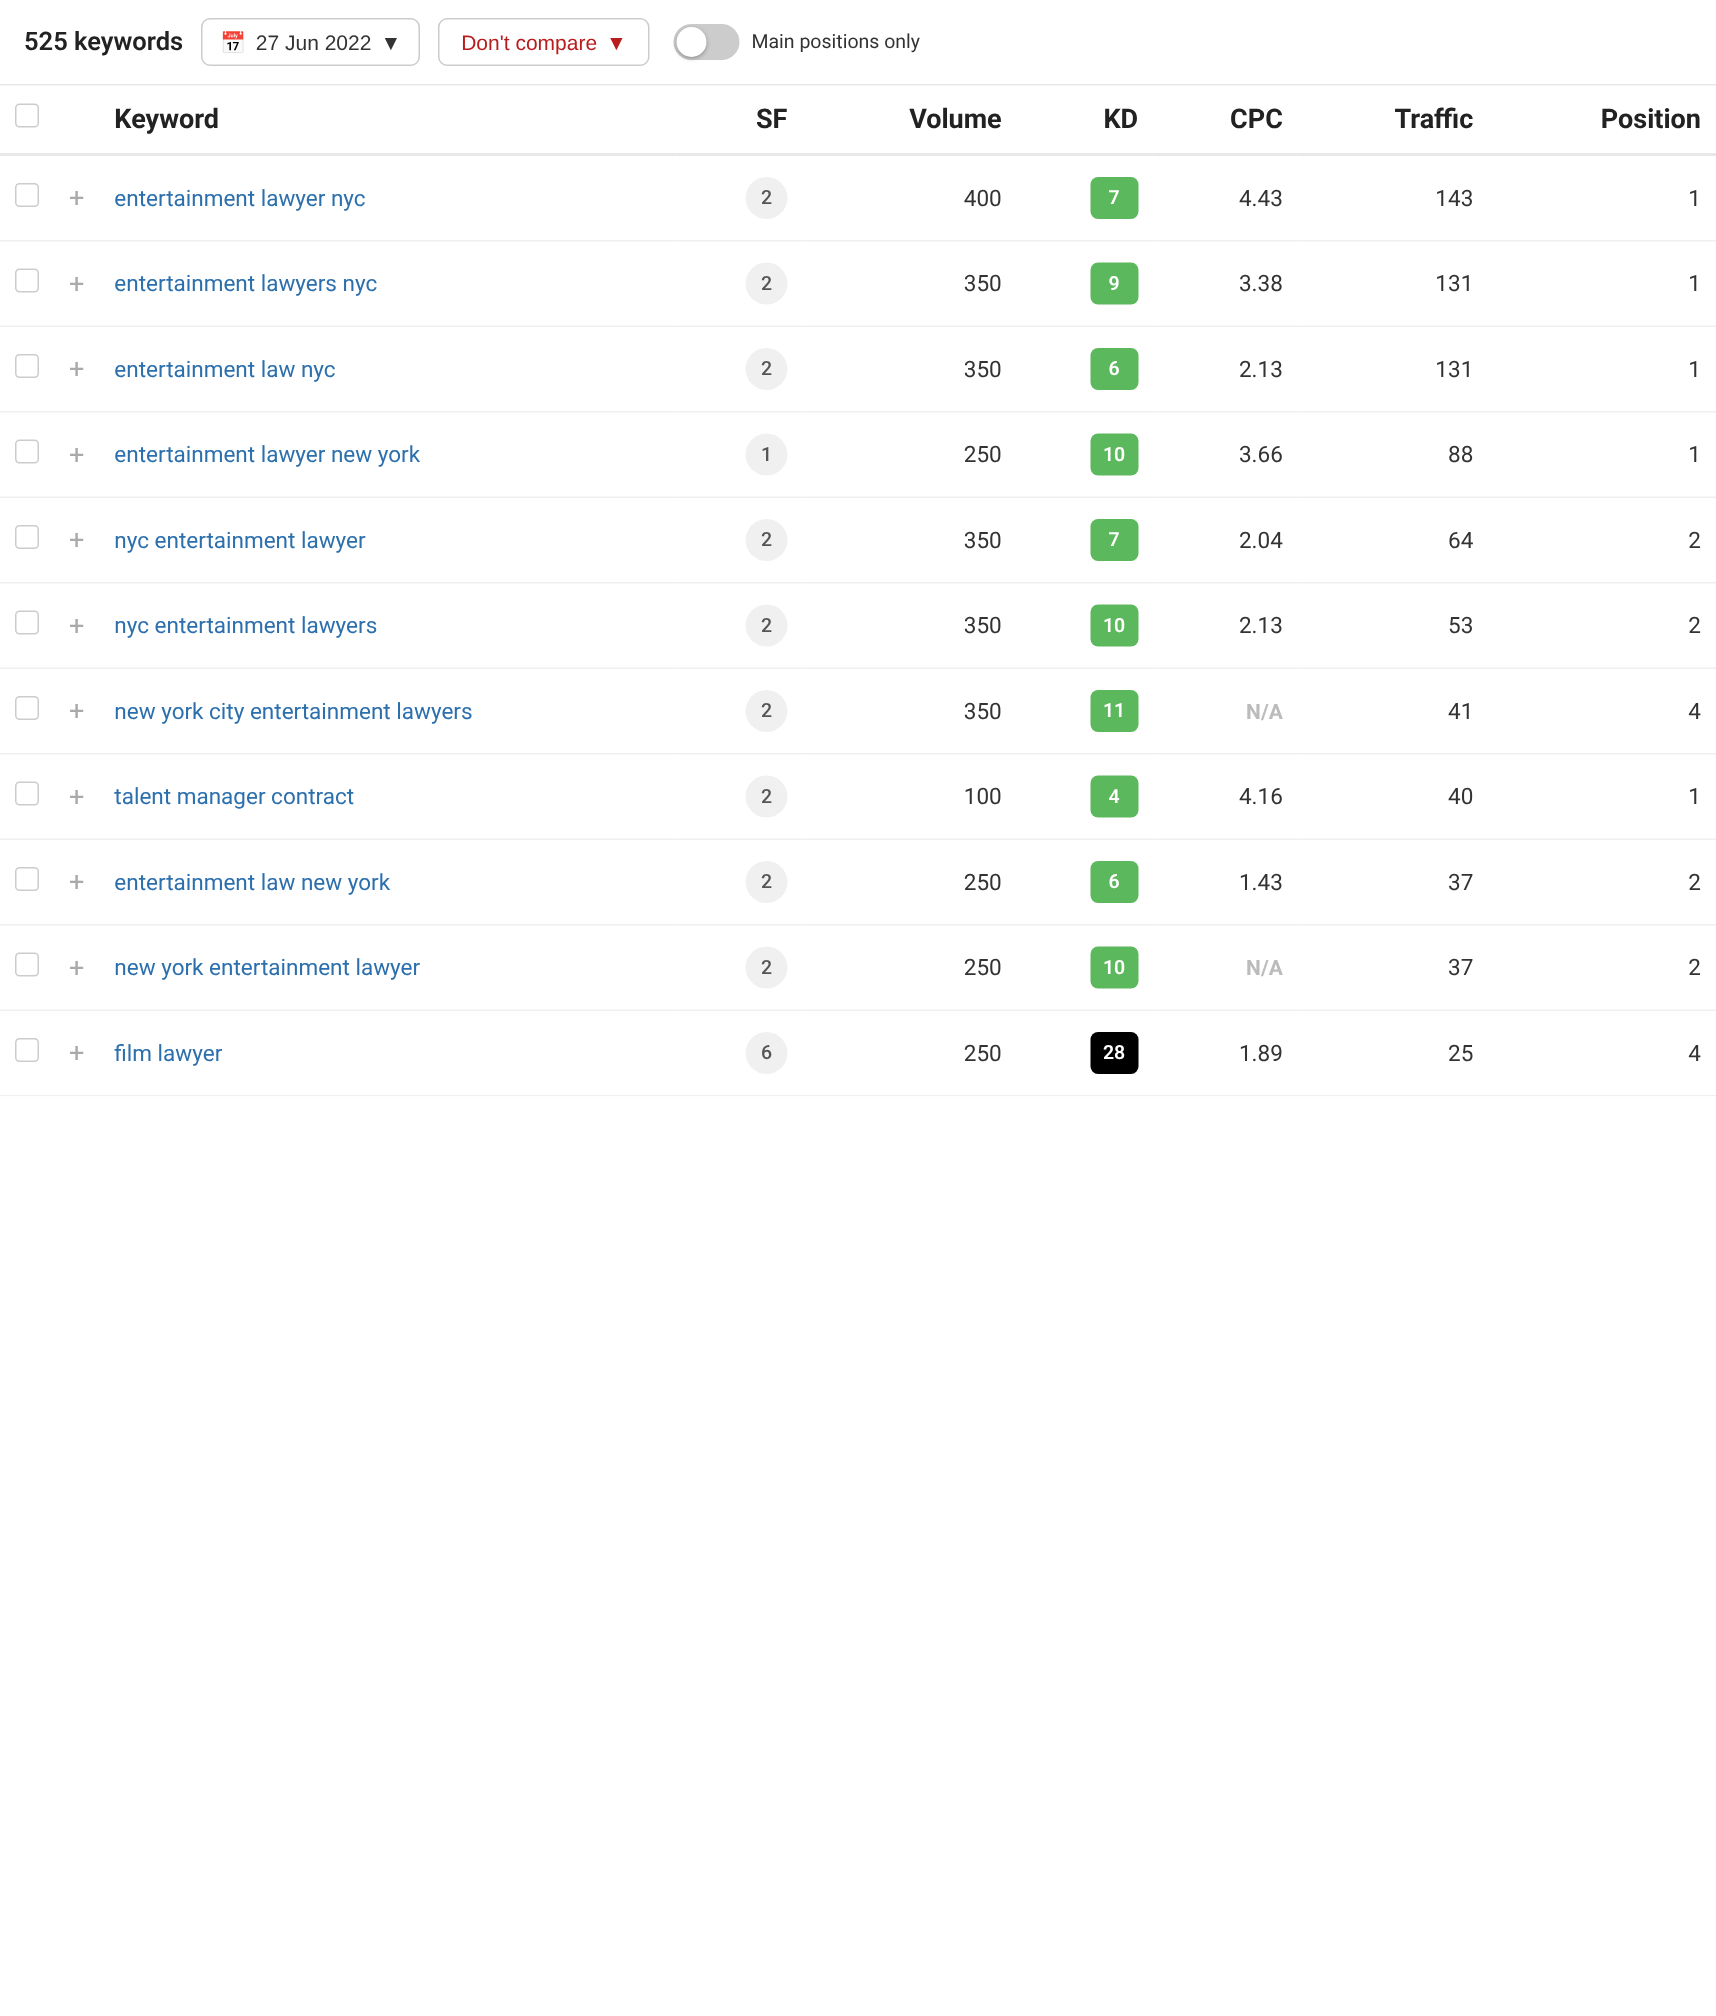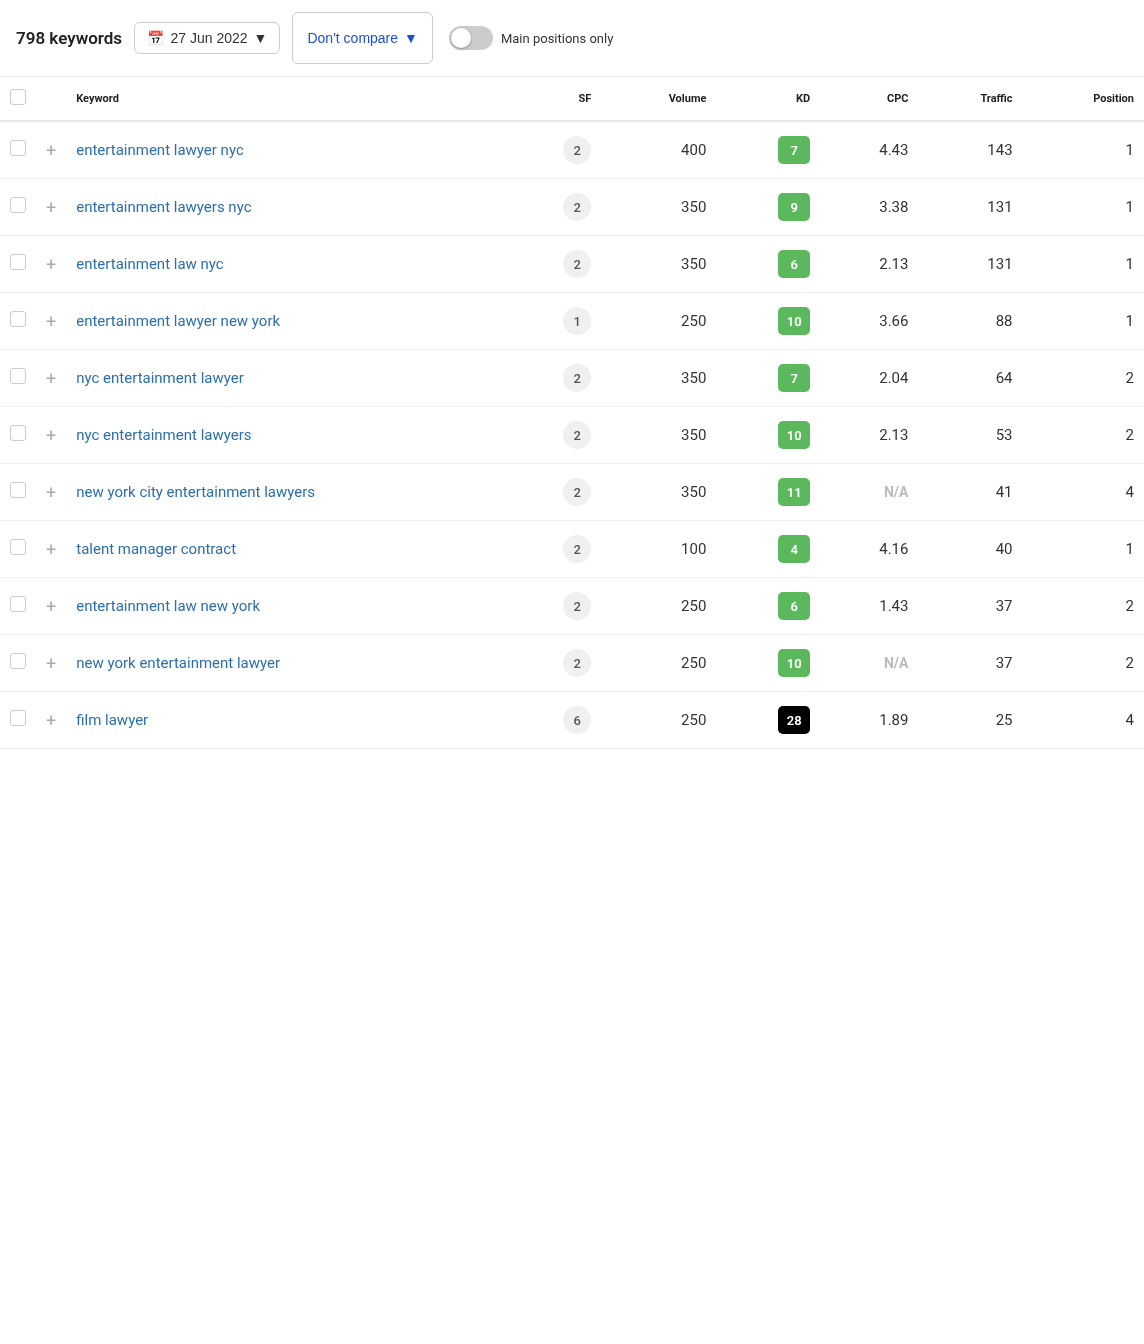--- a/index.html
+++ b/index.html
@@ -41,25 +41,25 @@
     .date-btn .cal-icon {
       color: #555;
       font-size: 14px;
     }
     .compare-btn {
       display: flex;
       align-items: center;
       gap: 6px;
       border: 1px solid #ccc;
       border-radius: 6px;
-      padding: 17px 14px;
+      padding: 7px 14px;
       background: #fff;
       cursor: pointer;
       font-size: 14px;
-      color: #1d4ed8;
+      color: #b91c1c;
     }
     .toggle-container {
       display: flex;
       align-items: center;
       gap: 8px;
       margin-left: 4px;
     }
     .toggle {
       width: 44px;
       height: 24px;
@@ -91,21 +91,21 @@
     table {
       width: 100%;
       border-collapse: collapse;
     }
     thead tr {
       border-bottom: 2px solid #e8e8e8;
     }
     thead th {
       padding: 12px 10px;
       text-align: left;
-      font-size: 11px;
+      font-size: 18px;
       font-weight: 700;
       color: #222;
       white-space: nowrap;
     }
     thead th.col-sf,
     thead th.col-volume,
     thead th.col-kd,
     thead th.col-cpc,
     thead th.col-traffic,
     thead th.col-position {
@@ -195,21 +195,21 @@
       border: 1.5px solid #ccc;
       border-radius: 3px;
       background: #fff;
       display: inline-block;
     }
   </style>
 </head>
 <body>
 
 <div class="toolbar">
-  <span class="keywords-count">798 keywords</span>
+  <span class="keywords-count">525 keywords</span>
 
   <button class="date-btn">
     <span class="cal-icon">📅</span>
     <span>27 Jun 2022</span>
     <span>▼</span>
   </button>
 
   <button class="compare-btn">
     <span>Don't compare</span>
     <span>▼</span>

